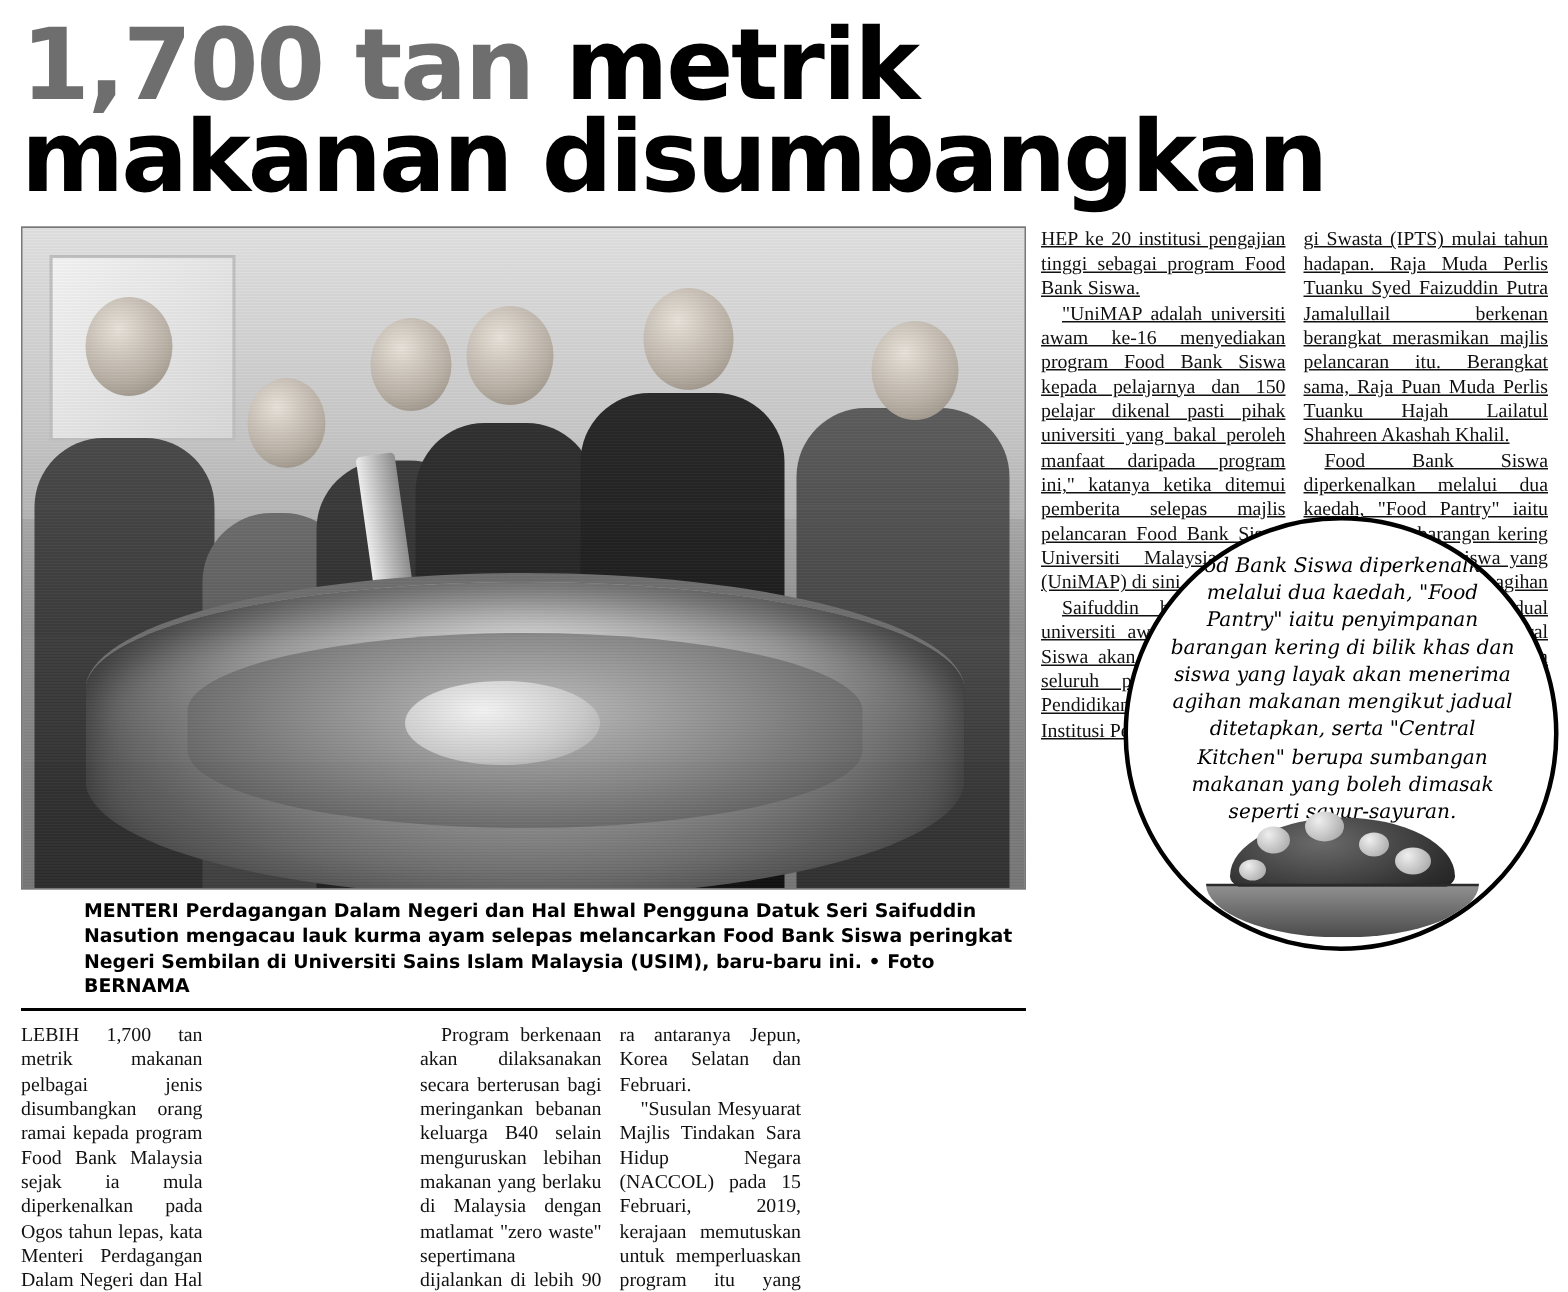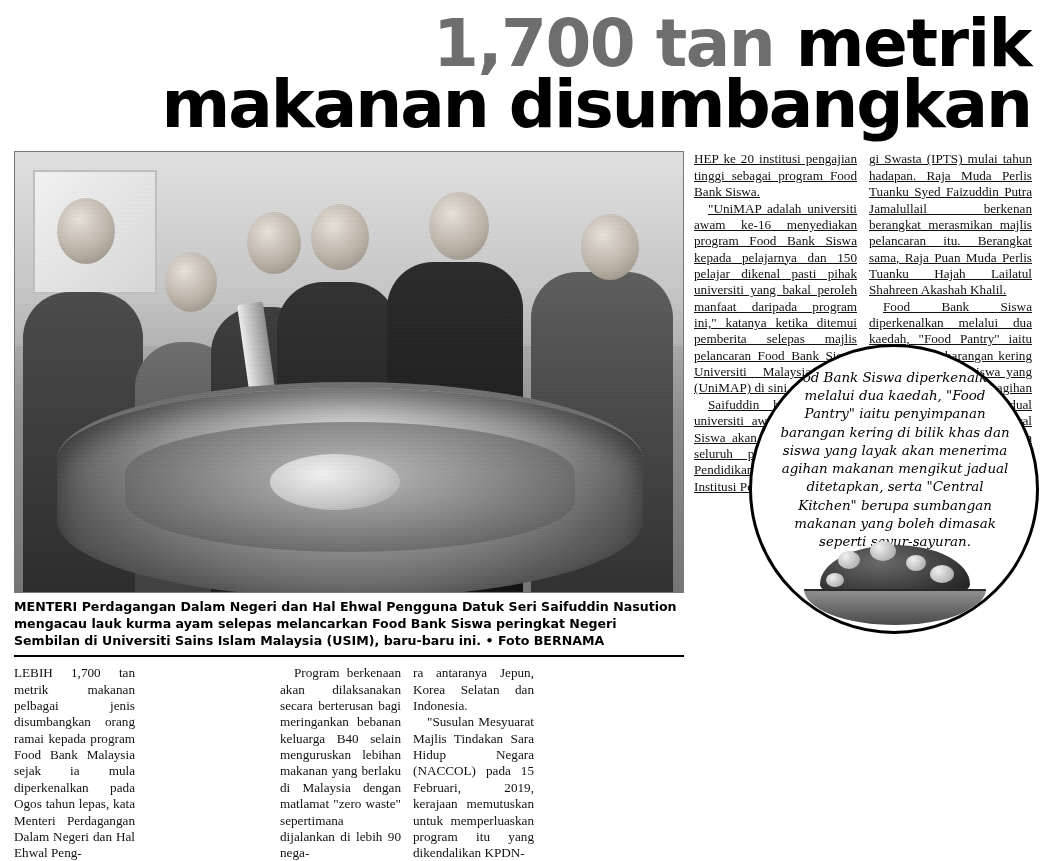--- a/index.html
+++ b/index.html
@@ -18,21 +18,21 @@
   .page {
     position: relative;
     width: 1045px;
     height: 861px;
     box-sizing: border-box;
     padding: 0 14px;
   }
 
   
   .headline {
-    text-align: right;
+    text-align: left;
     font-family: "DejaVu Sans", sans-serif;
     font-weight: 700;
     letter-spacing: -1.5px;
     line-height: 0.92;
     padding-top: 14px;
   }
   .headline .line {
     display: block;
     font-size: 66px;
     white-space: nowrap;
@@ -128,20 +128,21 @@
     opacity:.5;
   }
 
   .caption {
     margin-top: 6px;
     font-family: "DejaVu Sans", sans-serif;
     font-size: 12.6px;
     font-weight: 700;
     line-height: 1.32;
     color: #000;
+    margin-left: 42px;
   }
   .rule {
     border: 0;
     border-top: 2px solid #000;
     margin: 6px 0 0 0;
   }
 
   
   .right-cols {
     display: flex;
@@ -287,21 +288,21 @@
         <div class="lower-cols">
           <div class="lcol">
             <p class="first">LEBIH 1,700 tan metrik makanan pelbagai jenis disumbangkan orang ramai kepada program Food Bank Malaysia sejak ia mula diperkenalkan pada Ogos tahun lepas, kata Menteri Perdagangan Dalam Negeri dan Hal Ehwal Peng-</p>
           </div>
           <div class="lcol">
           </div>
           <div class="lcol">
             <p>Program berkenaan akan dilaksanakan secara berterusan bagi meringankan bebanan keluarga B40 selain menguruskan lebihan makanan yang berlaku di Malaysia dengan matlamat "zero waste" sepertimana dijalankan di lebih 90 nega-</p>
           </div>
           <div class="lcol">
-            <p class="first">ra antaranya Jepun, Korea Selatan dan Indonesia.</p>
+            <p class="first">ra antaranya Jepun, Korea Selatan dan Februari.</p>
             <p>"Susulan Mesyuarat Majlis Tindakan Sara Hidup Negara (NACCOL) pada 15 Februari, 2019, kerajaan memutuskan untuk memperluaskan program itu yang dikendalikan KPDN-</p>
           </div>
         </div>
       </div>
     </div>
 
     <div class="right-cols">
       <div class="col">
         <p class="first">HEP ke 20 institusi pengajian tinggi sebagai program Food Bank Siswa.</p>
         <p>"UniMAP adalah universiti awam ke-16 menyediakan program Food Bank Siswa kepada pelajarnya dan 150 pelajar dikenal pasti pihak universiti yang bakal peroleh manfaat daripada program ini," katanya ketika ditemui pemberita selepas majlis pelancaran Food Bank Siswa Universiti Malaysia Perlis (UniMAP) di sini, semalam.</p>

